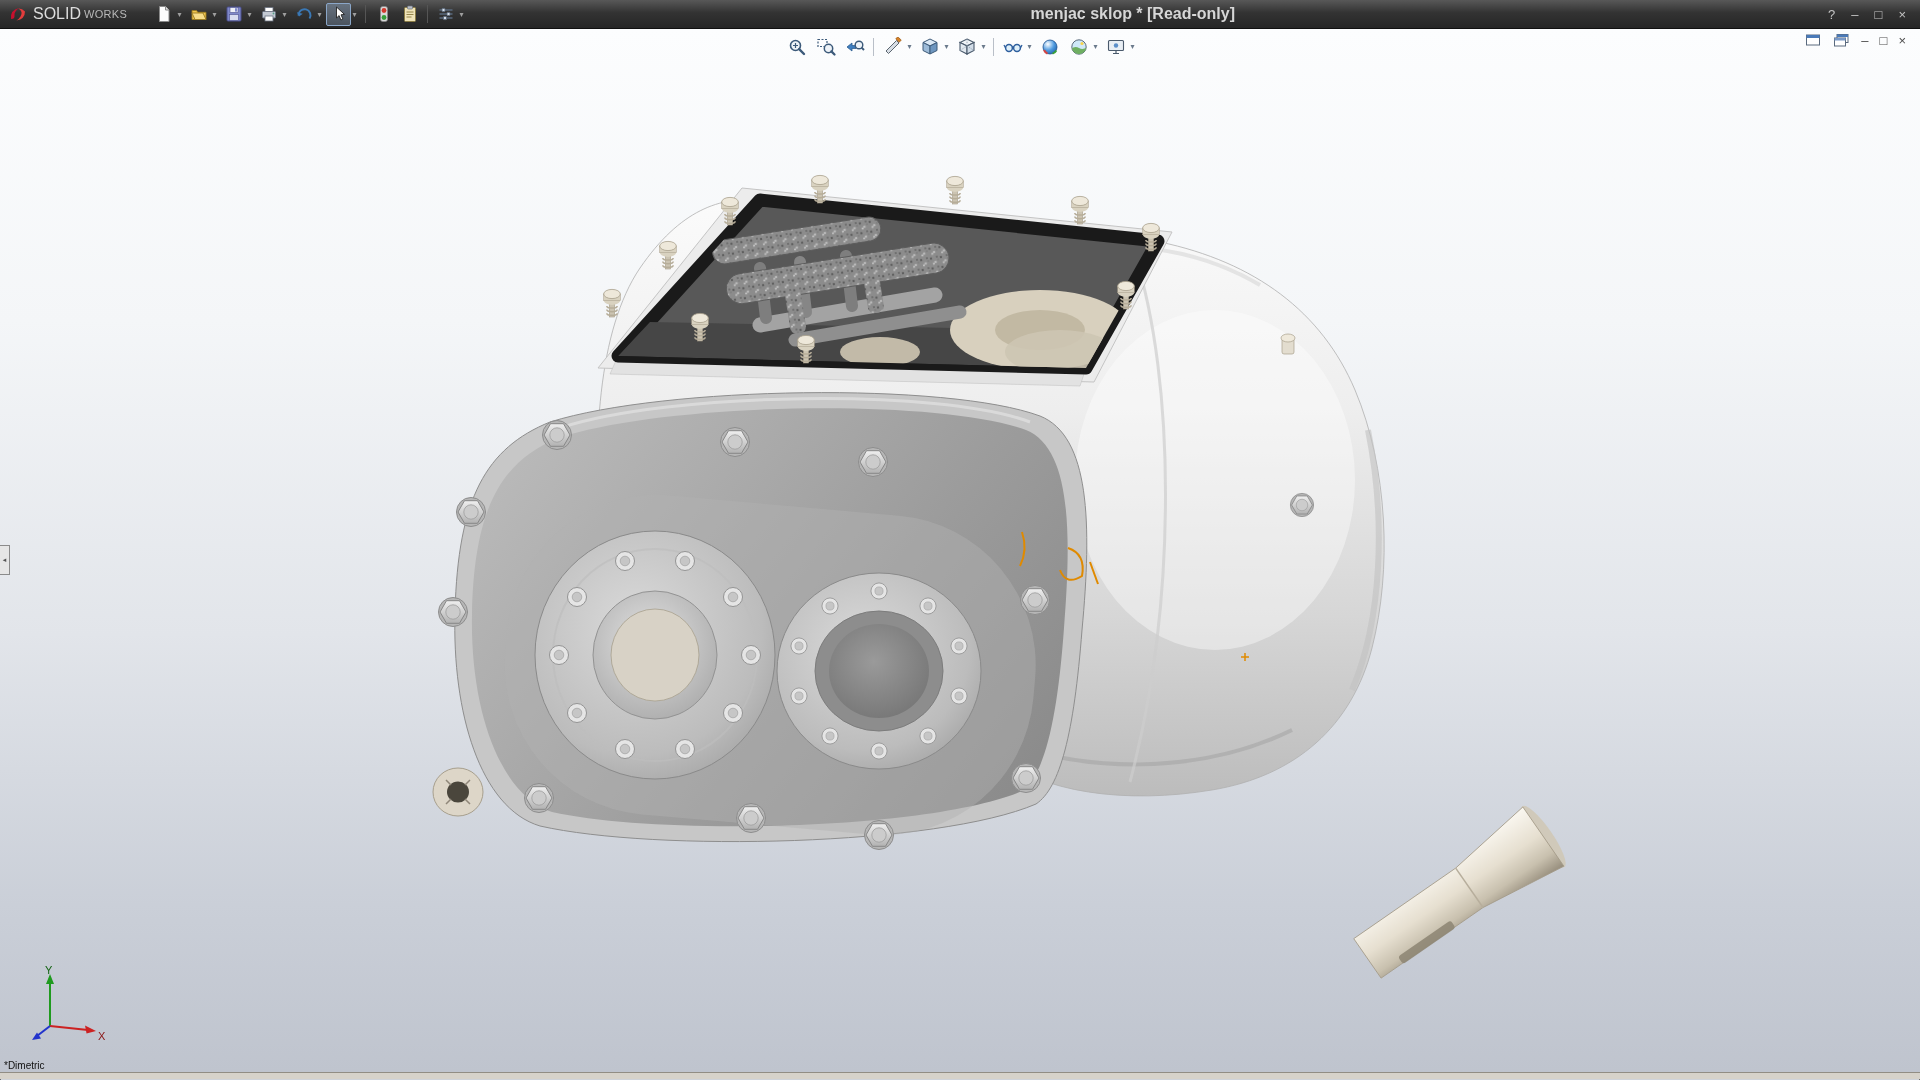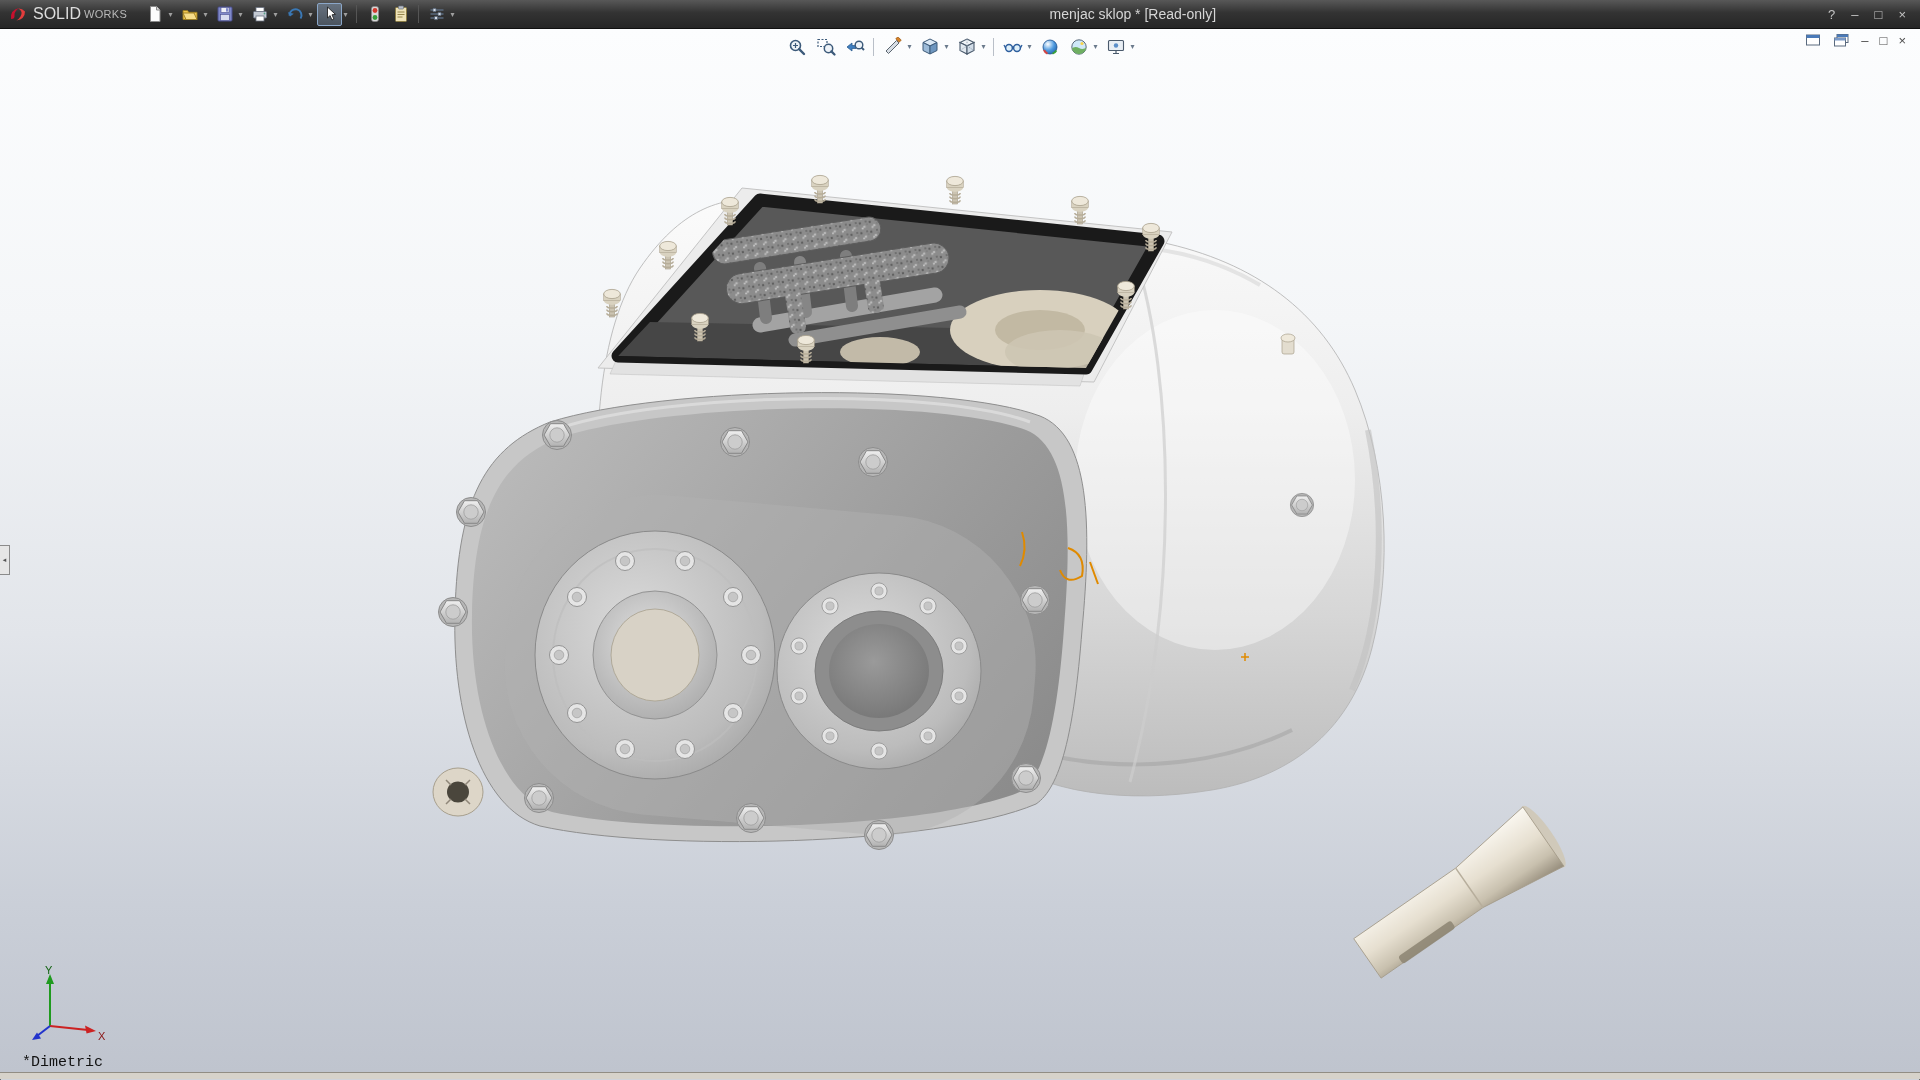--- a/index.html
+++ b/index.html
@@ -16,33 +16,33 @@
   }
 
   
   .titlebar {
     height:29px;
     background:linear-gradient(#585858,#333 45%,#262626);
     border-bottom:1px solid #101010;
     display:flex; align-items:center;
     padding:0 8px; color:#ddd; position:relative;
   }
-  .logo { display:flex; align-items:center; gap:3px; margin-right:15px; }
+  .logo { display:flex; align-items:center; gap:3px; margin-right:24px; }
   .brand-works { color:#b8b8b8; font-size:11px; letter-spacing:.3px; }
   .main-toolbar { display:flex; align-items:center; gap:1px; }
   .tb-btn {
     width:25px; height:23px; display:flex; align-items:center; justify-content:center;
     border-radius:2px; border:1px solid transparent;
   }
   .tb-btn.pressed { border:1px solid #8aa6c8; background:linear-gradient(#67727f,#4b545f); }
   .tb-arrow { color:#9f9f9f; font-size:8px; width:9px; text-align:center; margin:0 1px 0 -2px; }
   .tb-sep { width:1px; height:18px; background:#1c1c1c; border-right:1px solid #555; margin:0 4px; }
   .title {
     position:absolute; left:59%; transform:translateX(-50%);
-    font-size:14px; color:#d6d6d6; white-space:nowrap;
+    font-size:16px; color:#d6d6d6; white-space:nowrap;font-weight:bold;
   }
   .win-ctrl { margin-left:auto; display:flex; gap:16px; align-items:center; padding-right:6px; }
   .win-glyph { color:#c4c4c4; font-size:13px; line-height:1; cursor:default; }
 
   
   .viewport {
     position:relative; height:1043px; overflow:hidden;
     background:linear-gradient(180deg,#fcfdfe 0%,#f4f6f8 28%,#e2e5ea 58%,#cacfd8 84%,#bfc4ce 100%);
   }
   .model-svg { position:absolute; left:0; top:0; }
@@ -54,21 +54,21 @@
   }
   .hu-btn { width:27px; height:25px; display:flex; align-items:center; justify-content:center; border-radius:2px; }
   .hu-arrow { color:#6a7a8c; font-size:8px; width:9px; text-align:center; margin-left:-3px; }
   .hu-sep { width:1px; height:18px; background:#b9bfc8; margin:0 3px; }
 
   
   .docwin { position:absolute; top:4px; right:14px; display:flex; gap:11px; align-items:center; }
   .doc-glyph { color:#4c4c4c; font-size:13px; line-height:1; }
 
   
-  .view-label { position:absolute; left:22px; bottom:1px; font-size:15px; color:#111;font-family:Liberation Mono, monospace; }
+  .view-label { position:absolute; left:4px; bottom:1px; font-size:10px; color:#111; }
   .triad { position:absolute; left:16px; bottom:22px; }
 
   
   .panel-tab {
     position:absolute; left:0; top:516px; width:10px; height:30px;
     background:#e6e6e6; border:1px solid #8b8b8b; border-left:none;
     display:flex; align-items:center; justify-content:center;
     font-size:6px; color:#555;
   }
 

